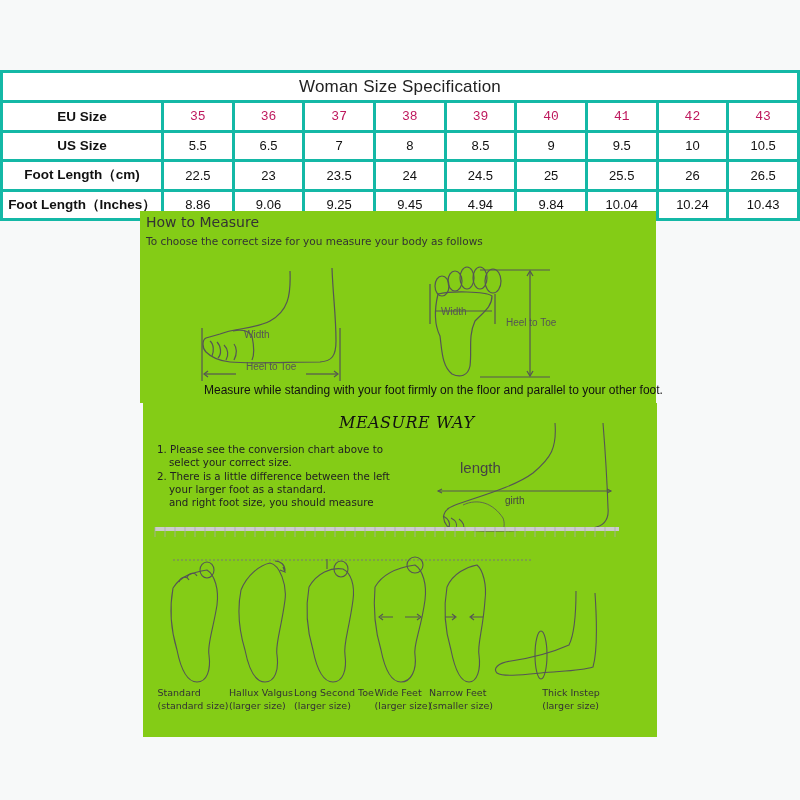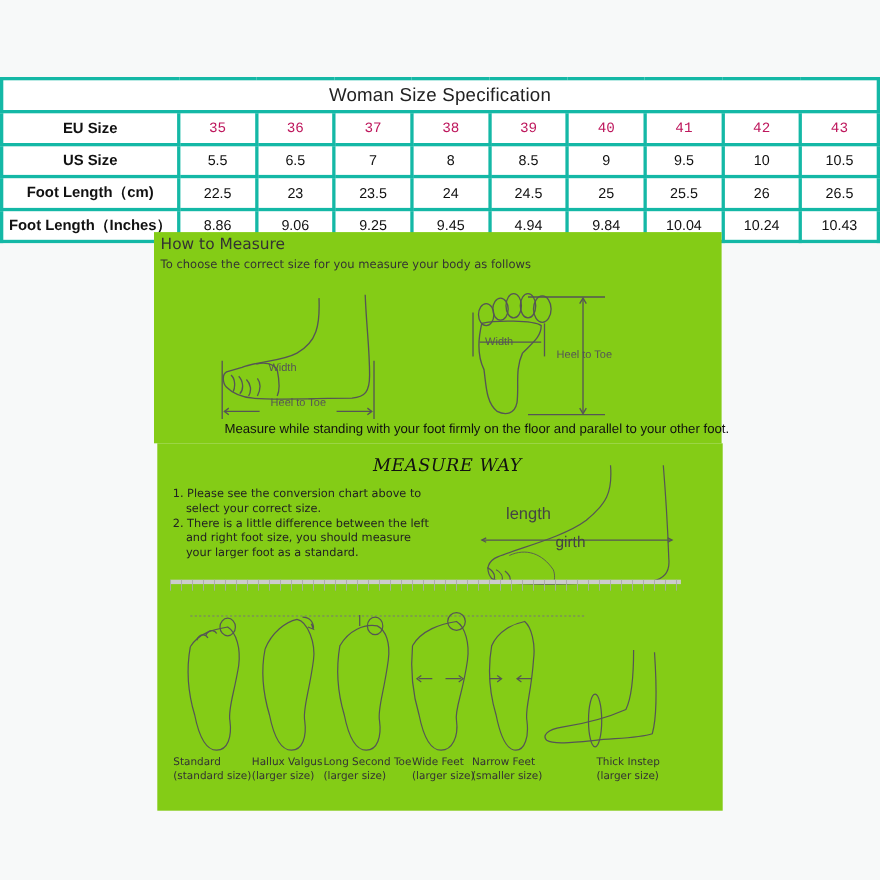--- a/index.html
+++ b/index.html
@@ -139,36 +139,36 @@
   <div class="mw-title">MEASURE WAY</div>
   <ul class="mw-steps">
     <li>
       <span>1.</span>
       <span>Please see the conversion chart above to</span>
       <span class="ind">select your correct size.</span>
     </li>
     <li>
       <span>2.</span>
       <span>There is a little difference between the left</span>
+      <span class="ind">your larger foot as a standard.</span>
       <span class="ind">and right foot size, you should measure</span>
-      <span class="ind">your larger foot as a standard.</span>
     </li>
   </ul>
 
   <svg style="left:290px;top:15px" width="190" height="115" viewBox="0 0 190 115">
     <g fill="none" stroke="#555" stroke-width="1.1">
       <path d="M122 5 C124 30 118 40 100 55 C80 70 40 80 20 88 C10 92 8 100 14 108 C20 112 40 113 60 113 C90 113 130 111 160 110 C172 108 176 100 175 90 C174 60 172 30 170 5"></path>
       <path d="M10 98 C14 100 18 104 16 110 M18 100 C22 102 25 106 23 111 M26 101 C30 104 32 108 30 112"></path>
       <path d="M30 87 C45 80 60 85 70 100 C72 105 71 110 70 113" stroke-width="0.8"></path>
       <line x1="5" y1="73" x2="178" y2="73"></line>
       <path d="M9 71 L5 73 L9 75 M174 71 L178 73 L174 75"></path>
     </g>
   </svg>
   <div class="lbl" style="left:317px;top:56px;font-size:15px;color:#444">length</div>
-  <div class="lbl" style="left:362px;top:81px;font-size:14px;color:#444">girth</div>
+  <div class="lbl" style="left:362px;top:92px;font-size:10px;color:#444">girth</div>
 
   <svg style="left:12px;top:124px" width="464" height="12" viewBox="0 0 464 12">
     <rect x="0" y="0" width="464" height="4" fill="#ccc"></rect>
     <g stroke="#aaa" stroke-width="0.8">
       <path d="M0 0 V10 M10 0 V10 M20 0 V10 M30 0 V10 M40 0 V10 M50 0 V10 M60 0 V10 M70 0 V10 M80 0 V10 M90 0 V10 M100 0 V10 M110 0 V10 M120 0 V10 M130 0 V10 M140 0 V10 M150 0 V10 M160 0 V10 M170 0 V10 M180 0 V10 M190 0 V10 M200 0 V10 M210 0 V10 M220 0 V10 M230 0 V10 M240 0 V10 M250 0 V10 M260 0 V10 M270 0 V10 M280 0 V10 M290 0 V10 M300 0 V10 M310 0 V10 M320 0 V10 M330 0 V10 M340 0 V10 M350 0 V10 M360 0 V10 M370 0 V10 M380 0 V10 M390 0 V10 M400 0 V10 M410 0 V10 M420 0 V10 M430 0 V10 M440 0 V10 M450 0 V10 M460 0 V10"></path>
     </g>
   </svg>
 
   <svg style="left:30px;top:156px" width="360" height="2" viewBox="0 0 360 2">
     <line x1="0" y1="1" x2="360" y2="1" stroke="#777" stroke-width="1" stroke-dasharray="2,2"></line>

